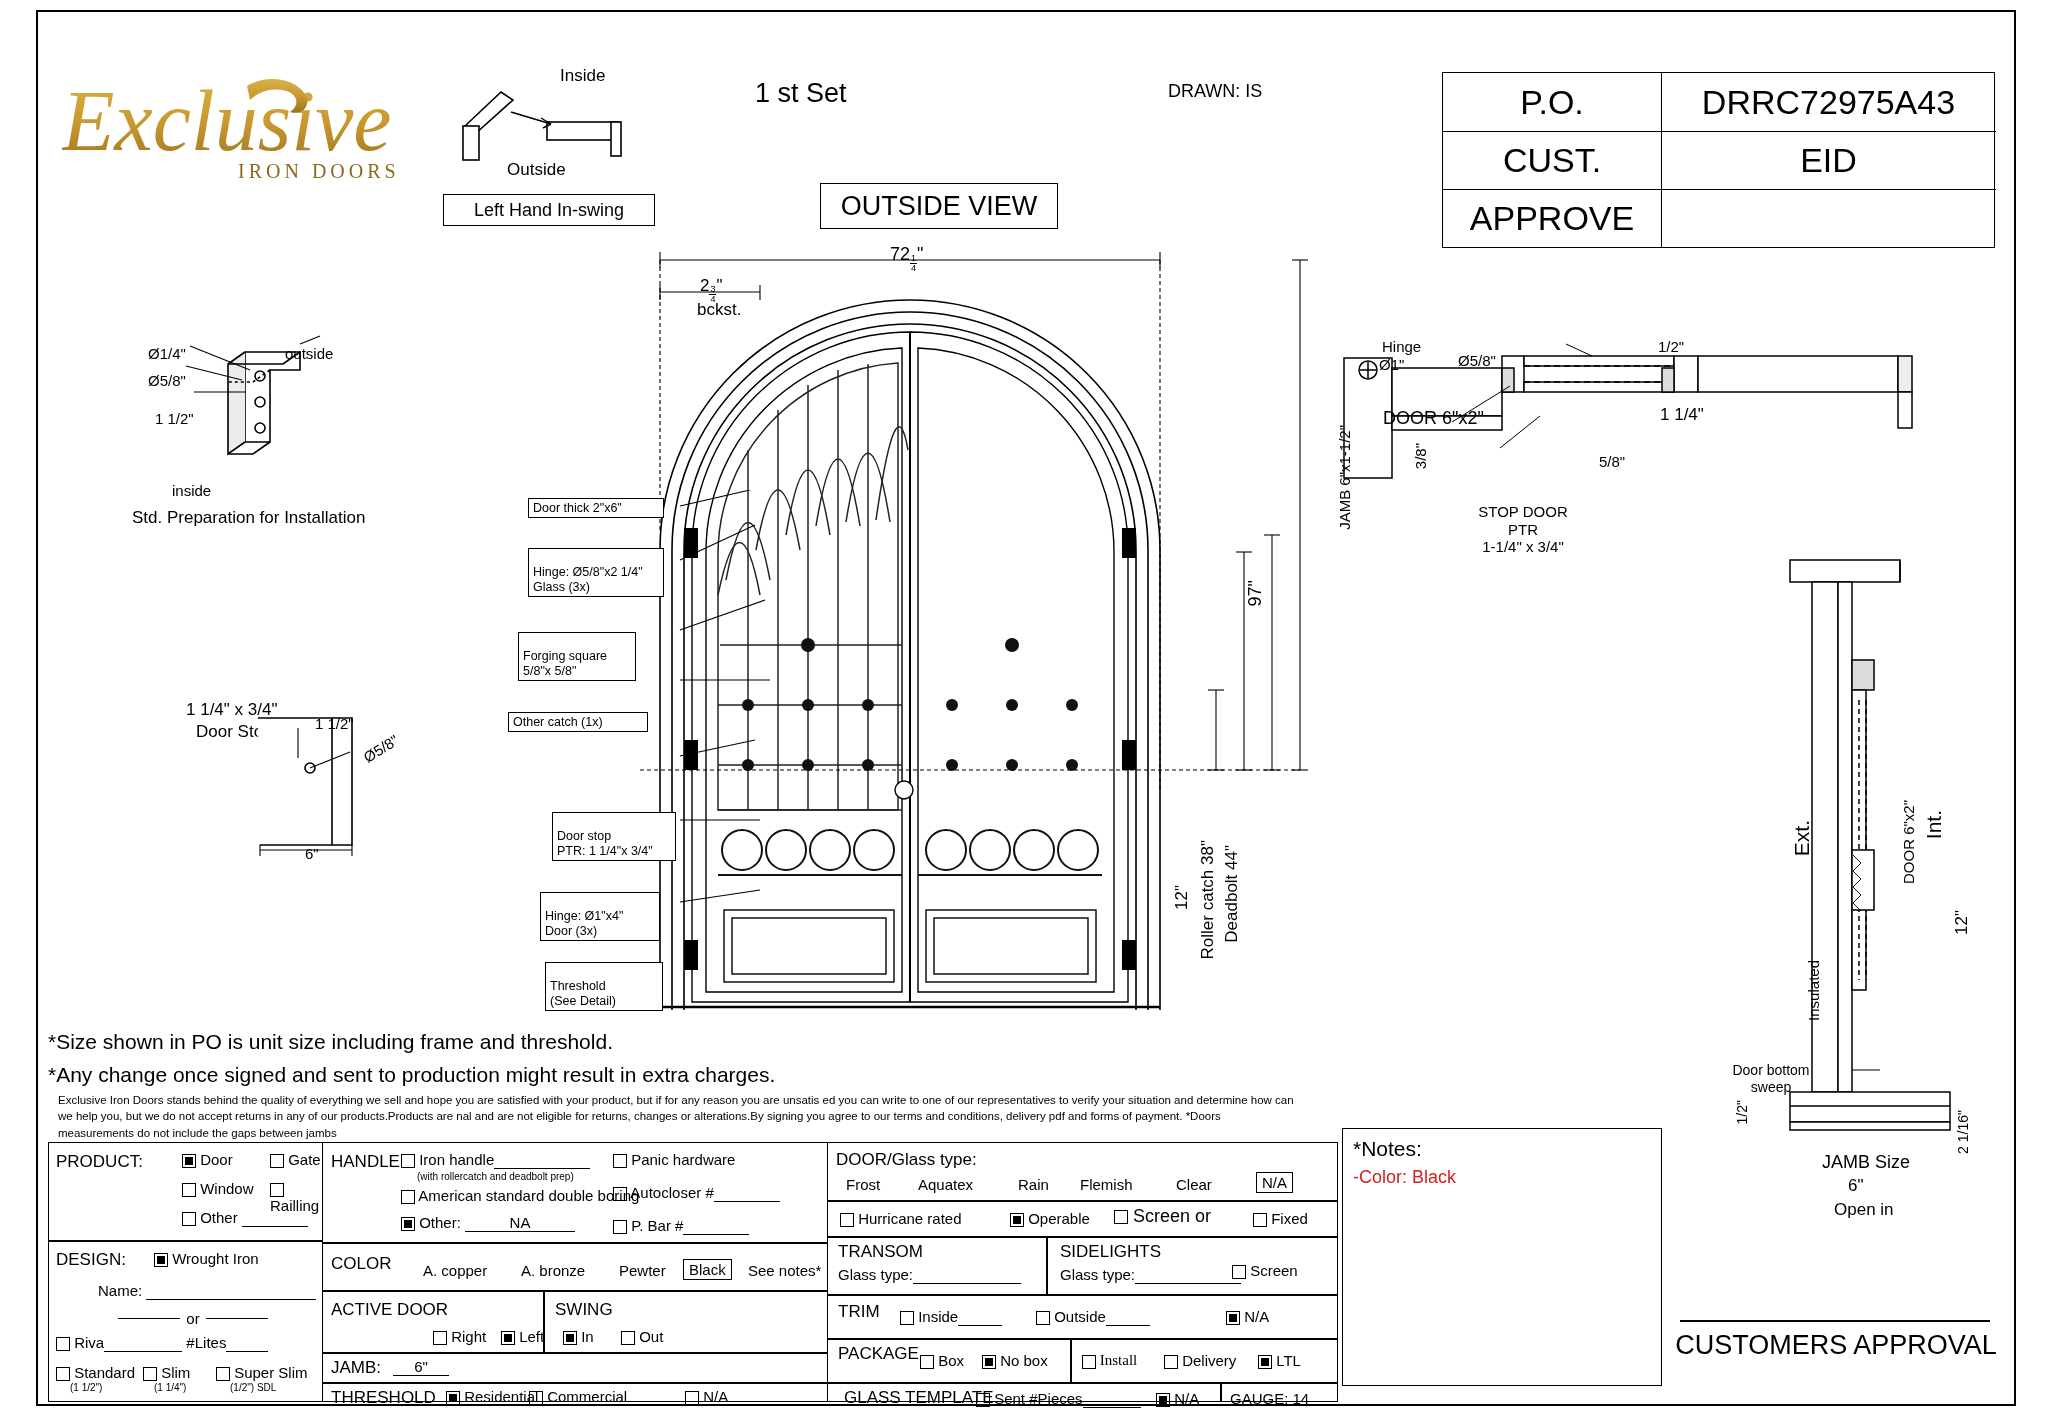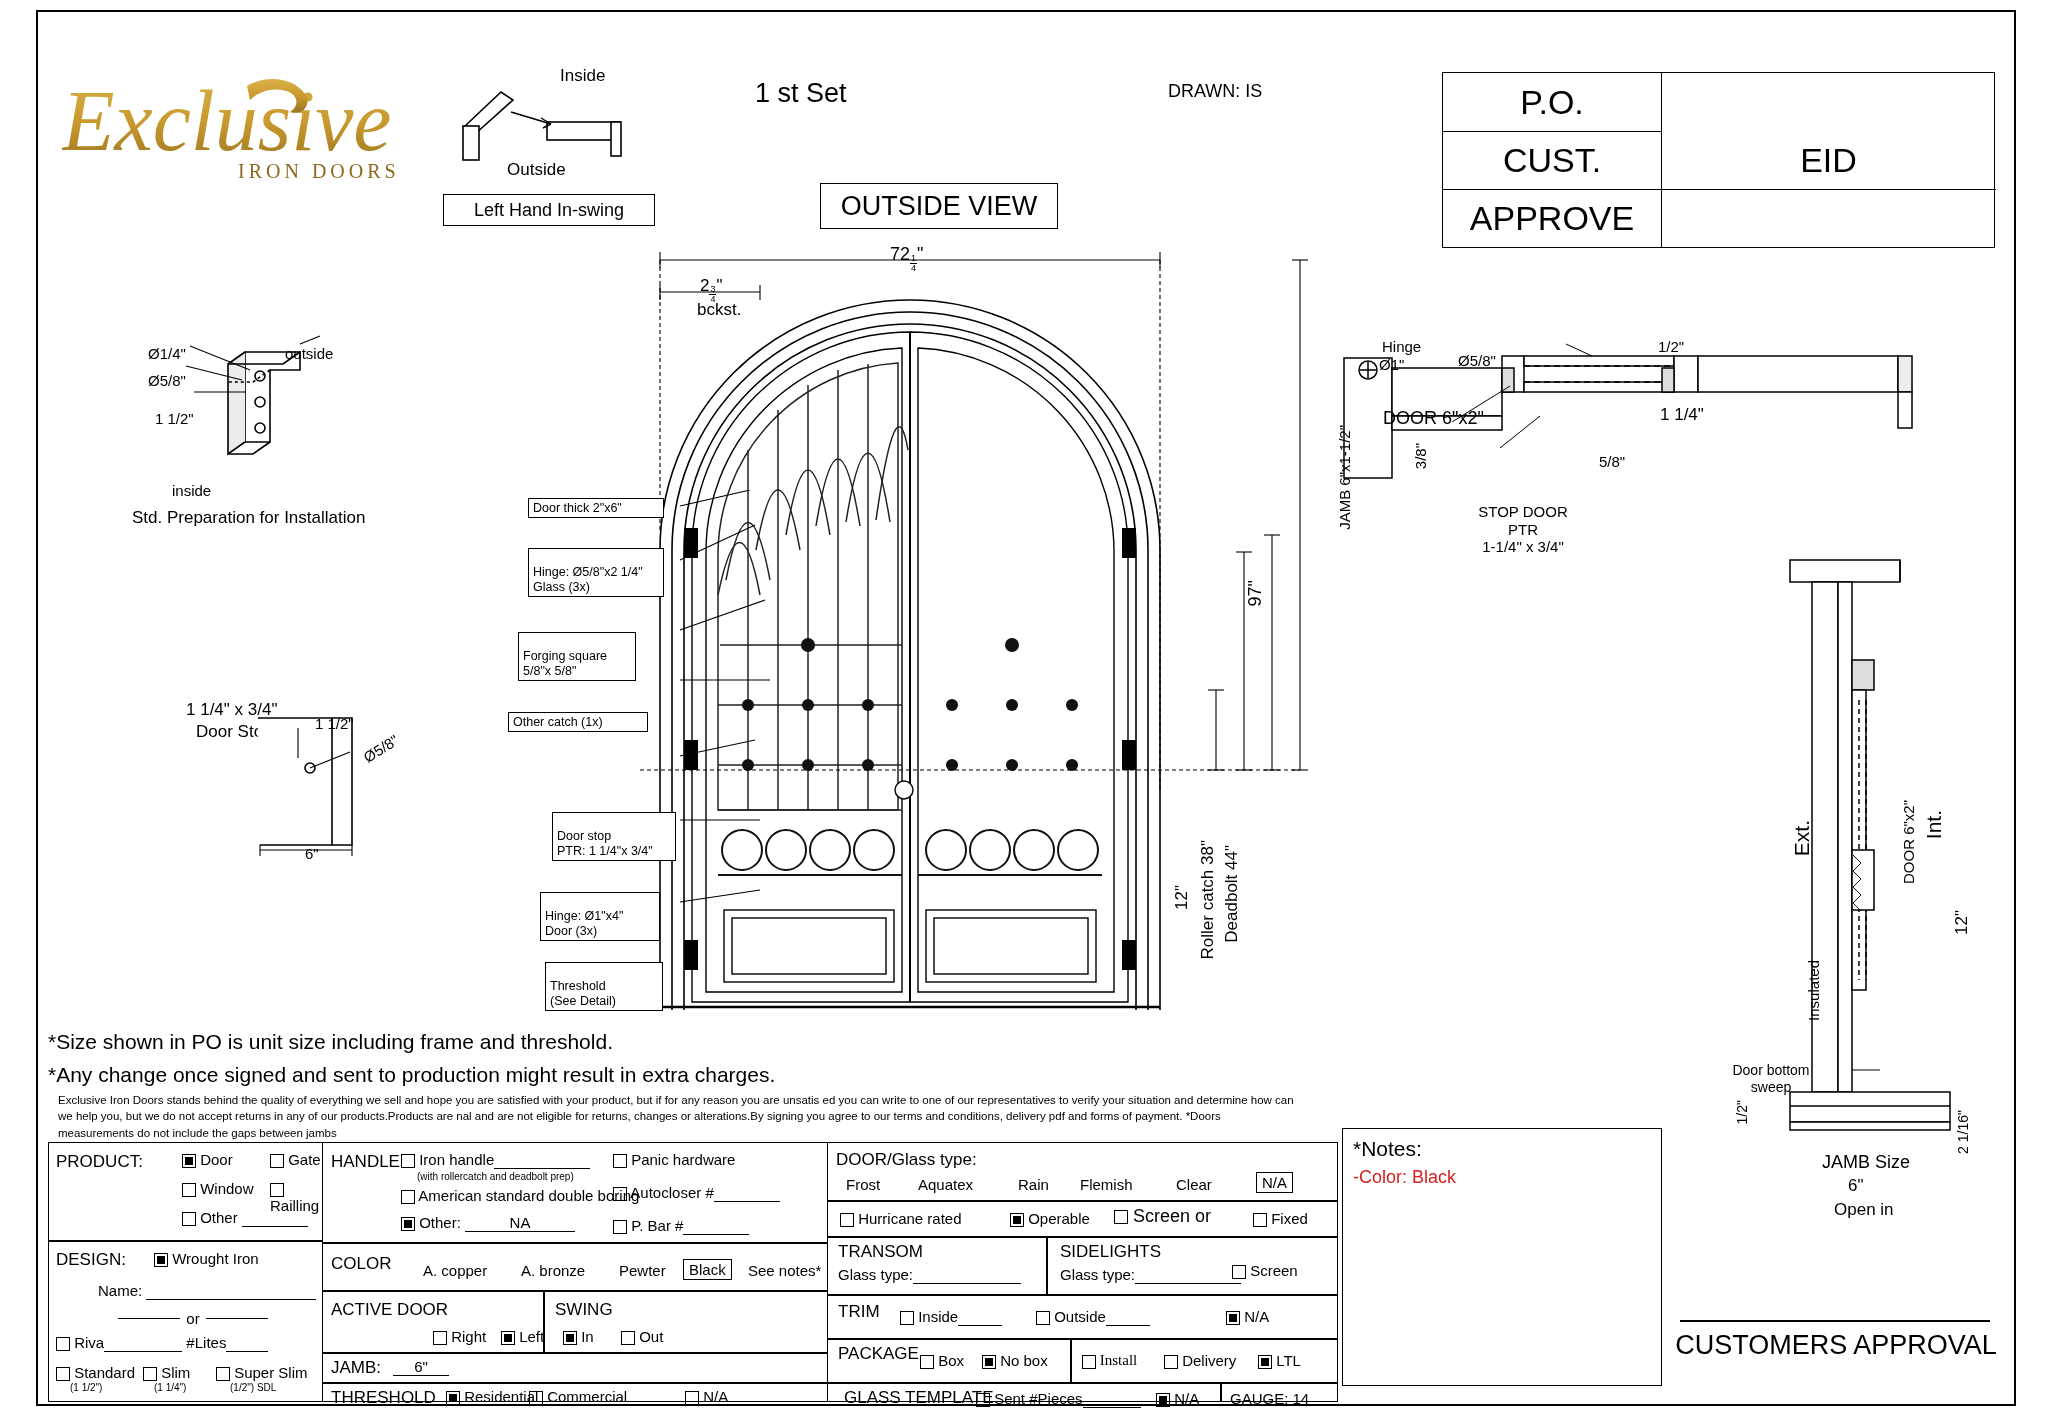--- a/index.html
+++ b/index.html
@@ -68,20 +68,21 @@
   </div>
   <div class="abs bx ctr t14" style="left:443px;top:194px;width:212px;height:32px;">Left Hand In-swing</div>
 
   <div class="abs t20" style="left:755px;top:78px;">1 st Set</div>
   <div class="abs t14" style="left:1168px;top:81px;">DRAWN: IS</div>
 
   <div class="abs bx ctr t20" style="left:820px;top:183px;width:238px;height:46px;">OUTSIDE VIEW</div>
 
   <div class="abs bx" style="left:1442px;top:72px;width:553px;height:176px;">
     <div class="abs ctr t26" style="left:0;top:0;width:218px;height:58px;border-right:1.5px solid #000;border-bottom:1.5px solid #000;">P.O.</div>
+    <div class="abs ctr t26" style="left:218px;top:0;width:335px;height:58px;border-bottom:1.5px solid #000;">DRRC72975A43</div>
     <div class="abs ctr t26" style="left:218px;top:58px;width:335px;height:58px;border-bottom:1.5px solid #000;">EID</div>
     <div class="abs ctr t26" style="left:0;top:58px;width:218px;height:58px;border-right:1.5px solid #000;border-bottom:1.5px solid #000;">CUST.</div>
     <div class="abs ctr t26" style="left:0;top:116px;width:218px;height:58px;border-right:1.5px solid #000;">APPROVE</div>
     <div class="abs ctr t26" style="left:218px;top:116px;width:335px;height:58px;"></div>
   </div>
 
   <div class="abs" style="left:150px;top:330px;width:270px;height:160px;">
     <svg width="270" height="160" viewBox="0 0 270 160">
       <g stroke="#000" fill="none" stroke-width="1.6">
         <path d="M95 22 L150 22 L150 40 L120 40 L120 112 L95 112 Z" fill="#fff"></path>

